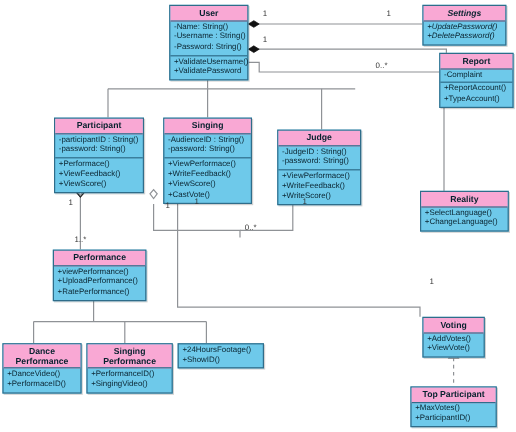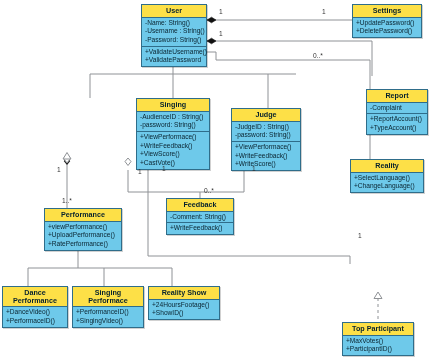--- a/index.html
+++ b/index.html
@@ -28,21 +28,21 @@
     border: 1px solid #2f6d8a;
     background: #6ec9ea;
     box-sizing: border-box;
     box-shadow: 1px 1px 0 rgba(0,0,0,0.18);
   }
   .cls-title {
     text-align: center;
     font-size: 7.2px;
     font-weight: bold;
     color: #07222e;
-    background: #fde047;
+    background: #f9a8d4;
     border-bottom: 1px solid #2f6d8a;
     padding: 2px 2px 2px 2px;
     line-height: 1.05;
   }
   .cls-sect {
     border-bottom: 1px solid #2f6d8a;
     padding: 1px 2px 1px 3px;
   }
   .cls-sect:last-child { border-bottom: none; }
   .cls-row {
@@ -122,39 +122,51 @@
       <div class="cls-row">-Name: String()</div>
       <div class="cls-row">-Username : String()</div>
       <div class="cls-row">-Password: String()</div>
     </div>
     <div class="cls-sect">
       <div class="cls-row">+ValidateUsername()</div>
       <div class="cls-row">+ValidatePassword</div>
     </div>
   </div>
 
-  <div class="cls" style="left:352px; top:4px; width:70px;">
+  <div class="cls" style="left:352px; top:4px; width:70px;font-style:italic;">
     <div class="cls-title">Settings</div>
     <div class="cls-sect">
       <div class="cls-row">+UpdatePassword()</div>
       <div class="cls-row">+DeletePassword()</div>
     </div>
   </div>
 
-  <div class="cls" style="left:366px; top:44px; width:62px;margin-top:45px;">
+  <div class="cls" style="left:366px; top:44px; width:62px;">
     <div class="cls-title">Report</div>
     <div class="cls-sect">
       <div class="cls-row">-Complaint</div>
     </div>
     <div class="cls-sect">
       <div class="cls-row">+ReportAccount()</div>
       <div class="cls-row">+TypeAccount()</div>
     </div>
   </div>
 
+  <div class="cls" style="left:45px; top:98px; width:75px;">
+    <div class="cls-title">Participant</div>
+    <div class="cls-sect">
+      <div class="cls-row">-participantID : String()</div>
+      <div class="cls-row">-password: String()</div>
+    </div>
+    <div class="cls-sect">
+      <div class="cls-row">+Performace()</div>
+      <div class="cls-row">+ViewFeedback()</div>
+      <div class="cls-row">+ViewScore()</div>
+    </div>
+  </div>
 
   <div class="cls" style="left:136px; top:98px; width:74px;">
     <div class="cls-title">Singing</div>
     <div class="cls-sect">
       <div class="cls-row">-AudienceID : String()</div>
       <div class="cls-row">-password: String()</div>
     </div>
     <div class="cls-sect">
       <div class="cls-row">+ViewPerformace()</div>
       <div class="cls-row">+WriteFeedback()</div>
@@ -177,63 +189,60 @@
   </div>
 
   <div class="cls" style="left:350px; top:159px; width:74px;">
     <div class="cls-title">Reality</div>
     <div class="cls-sect">
       <div class="cls-row">+SelectLanguage()</div>
       <div class="cls-row">+ChangeLanguage()</div>
     </div>
   </div>
 
-  <div class="cls" style="left:166px; top:198px; width:68px;">
-    <div class="cls-title">Feedback</div>
-    <div class="cls-sect">
-      <div class="cls-row">-Comment: String()</div>
-    </div>
-    <div class="cls-sect">
-      <div class="cls-row">+WriteFeedback()</div>
-    </div>
-  </div>
 
   <div class="cls" style="left:2px; top:286px; width:66px;">
     <div class="cls-title">Dance Performance</div>
     <div class="cls-sect">
       <div class="cls-row">+DanceVideo()</div>
       <div class="cls-row">+PerformaceID()</div>
     </div>
   </div>
 
   <div class="cls" style="left:44px; top:208px; width:78px;">
     <div class="cls-title">Performance</div>
     <div class="cls-sect">
       <div class="cls-row">+viewPerformance()</div>
       <div class="cls-row">+UploadPerformance()</div>
       <div class="cls-row">+RatePerformance()</div>
     </div>
   </div>
 
   <div class="cls" style="left:72px; top:286px; width:72px;">
-    <div class="cls-title">Singing Performace</div>
+    <div class="cls-title">Singing Performance</div>
     <div class="cls-sect">
       <div class="cls-row">+PerformanceID()</div>
       <div class="cls-row">+SingingVideo()</div>
     </div>
   </div>
 
   <div class="cls" style="left:148px; top:286px; width:72px;">
-    <div class="cls-title">Reality Show</div>
     <div class="cls-sect">
       <div class="cls-row">+24HoursFootage()</div>
       <div class="cls-row">+ShowID()</div>
     </div>
   </div>
 
+  <div class="cls" style="left:352px; top:264px; width:52px;">
+    <div class="cls-title">Voting</div>
+    <div class="cls-sect">
+      <div class="cls-row">+AddVotes()</div>
+      <div class="cls-row">+ViewVote()</div>
+    </div>
+  </div>
 
   <div class="cls" style="left:342px; top:322px; width:72px;">
     <div class="cls-title">Top Participant</div>
     <div class="cls-sect">
       <div class="cls-row">+MaxVotes()</div>
       <div class="cls-row">+ParticipantID()</div>
     </div>
   </div>
 
   <div class="mult" style="left:219px; top:8px;">1</div>

